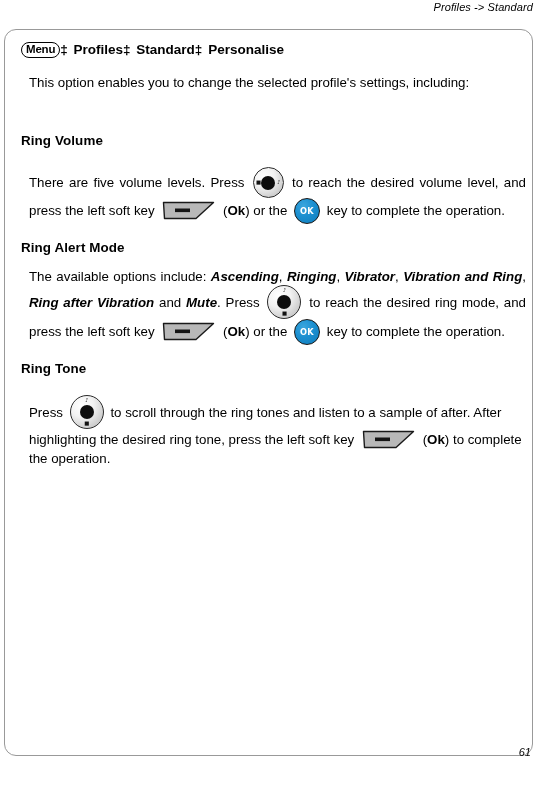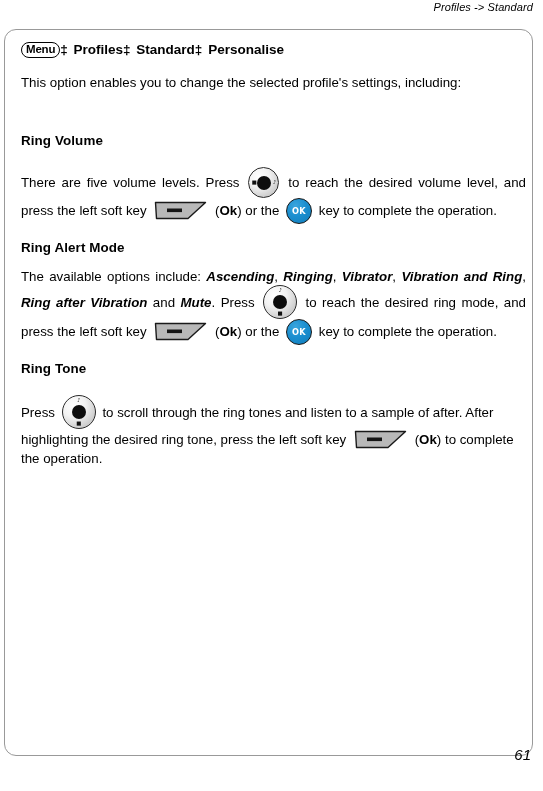--- a/index.html
+++ b/index.html
@@ -71,21 +71,21 @@
     font-weight: bold;
     line-height: 1.15;
     vertical-align: 1px;
     letter-spacing: -.2px;
   }
   .dd { font-weight: bold; padding: 0 2px 0 0px; }
 
   p.body {
     font-size: 13.3px;
     line-height: 17px;
-    margin: 0 0 14px 0;
+    margin: 0 0 14px 8px;
     text-align: justify;
     text-justify: inter-word;
   }
   p.body.tight { margin-bottom: 9px; }
   p.last-left { text-align: left; }
 
   h3.sub {
     font-size: 13.4px;
     font-weight: bold;
     margin: 16px 0 13px 0;
@@ -172,21 +172,21 @@
     letter-spacing: .3px;
     font-family: "DejaVu Sans", sans-serif;
     line-height: 1;
   }
 
   
   .page-number {
     position: absolute;
     right: 12px;
     top: 746px;
-    font-size: 15px;
+    font-size: 11px;
     font-style: italic;
     font-weight: 400;
   }
 </style>
 </head>
 <body>
 
 <div class="running-header">Profiles -&gt; Standard</div>
 
 <div class="page-frame"></div>

